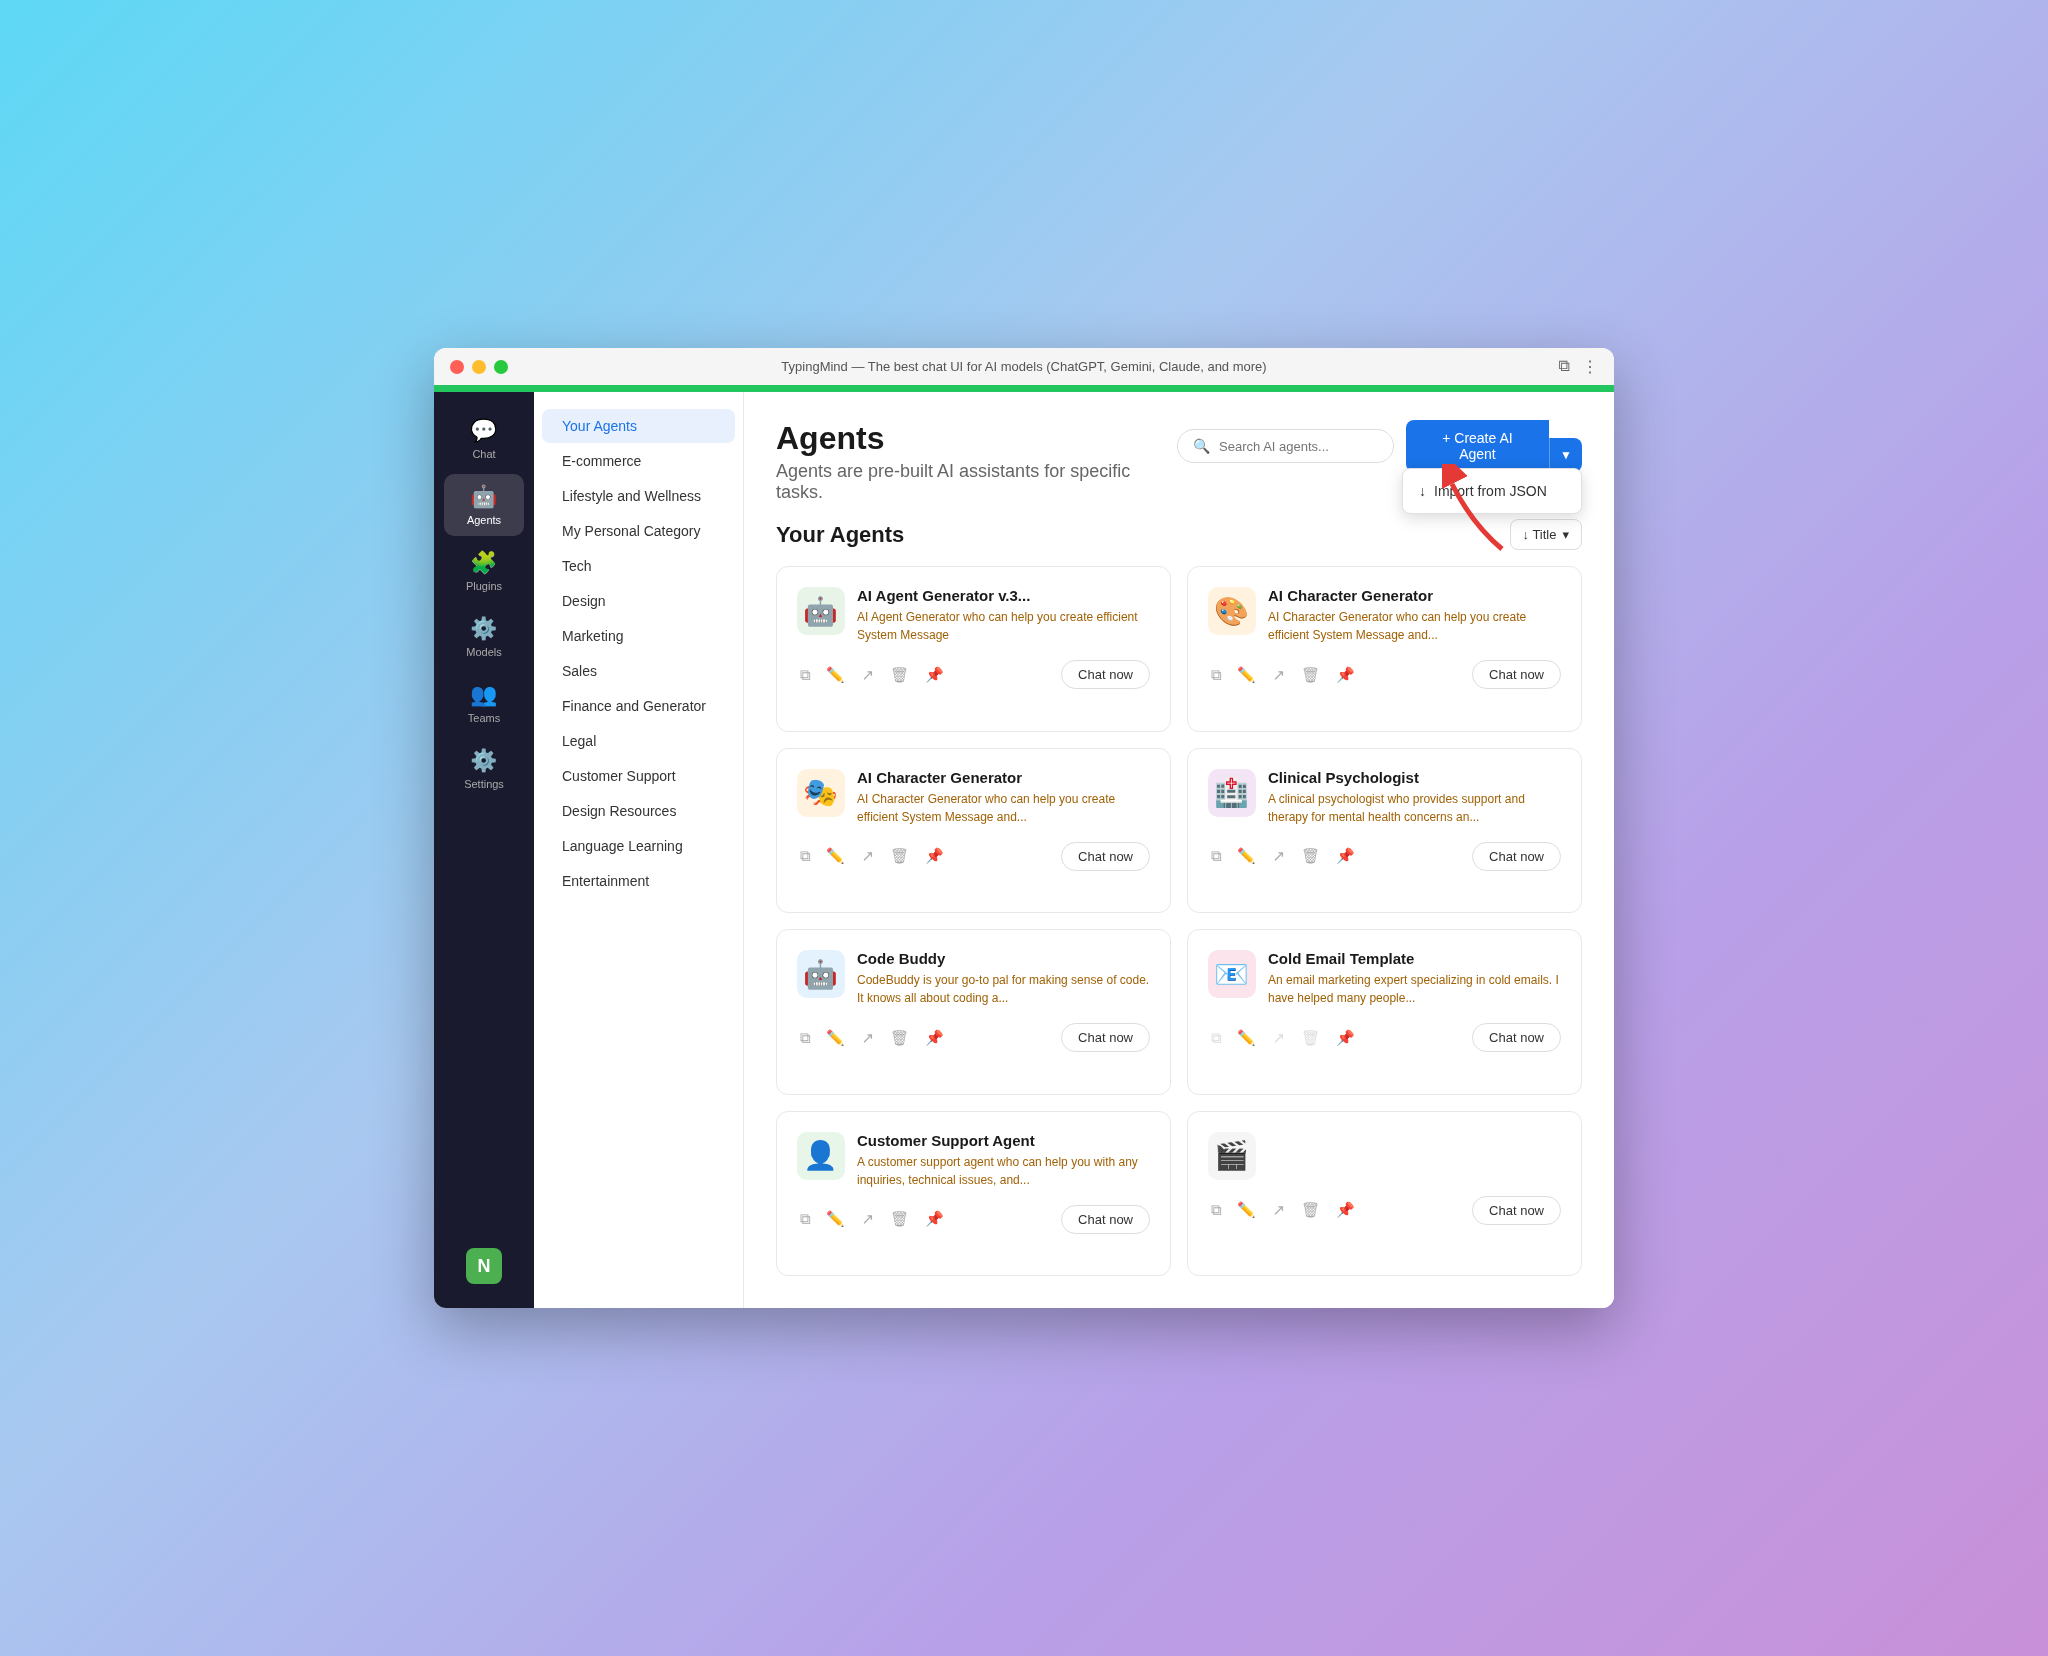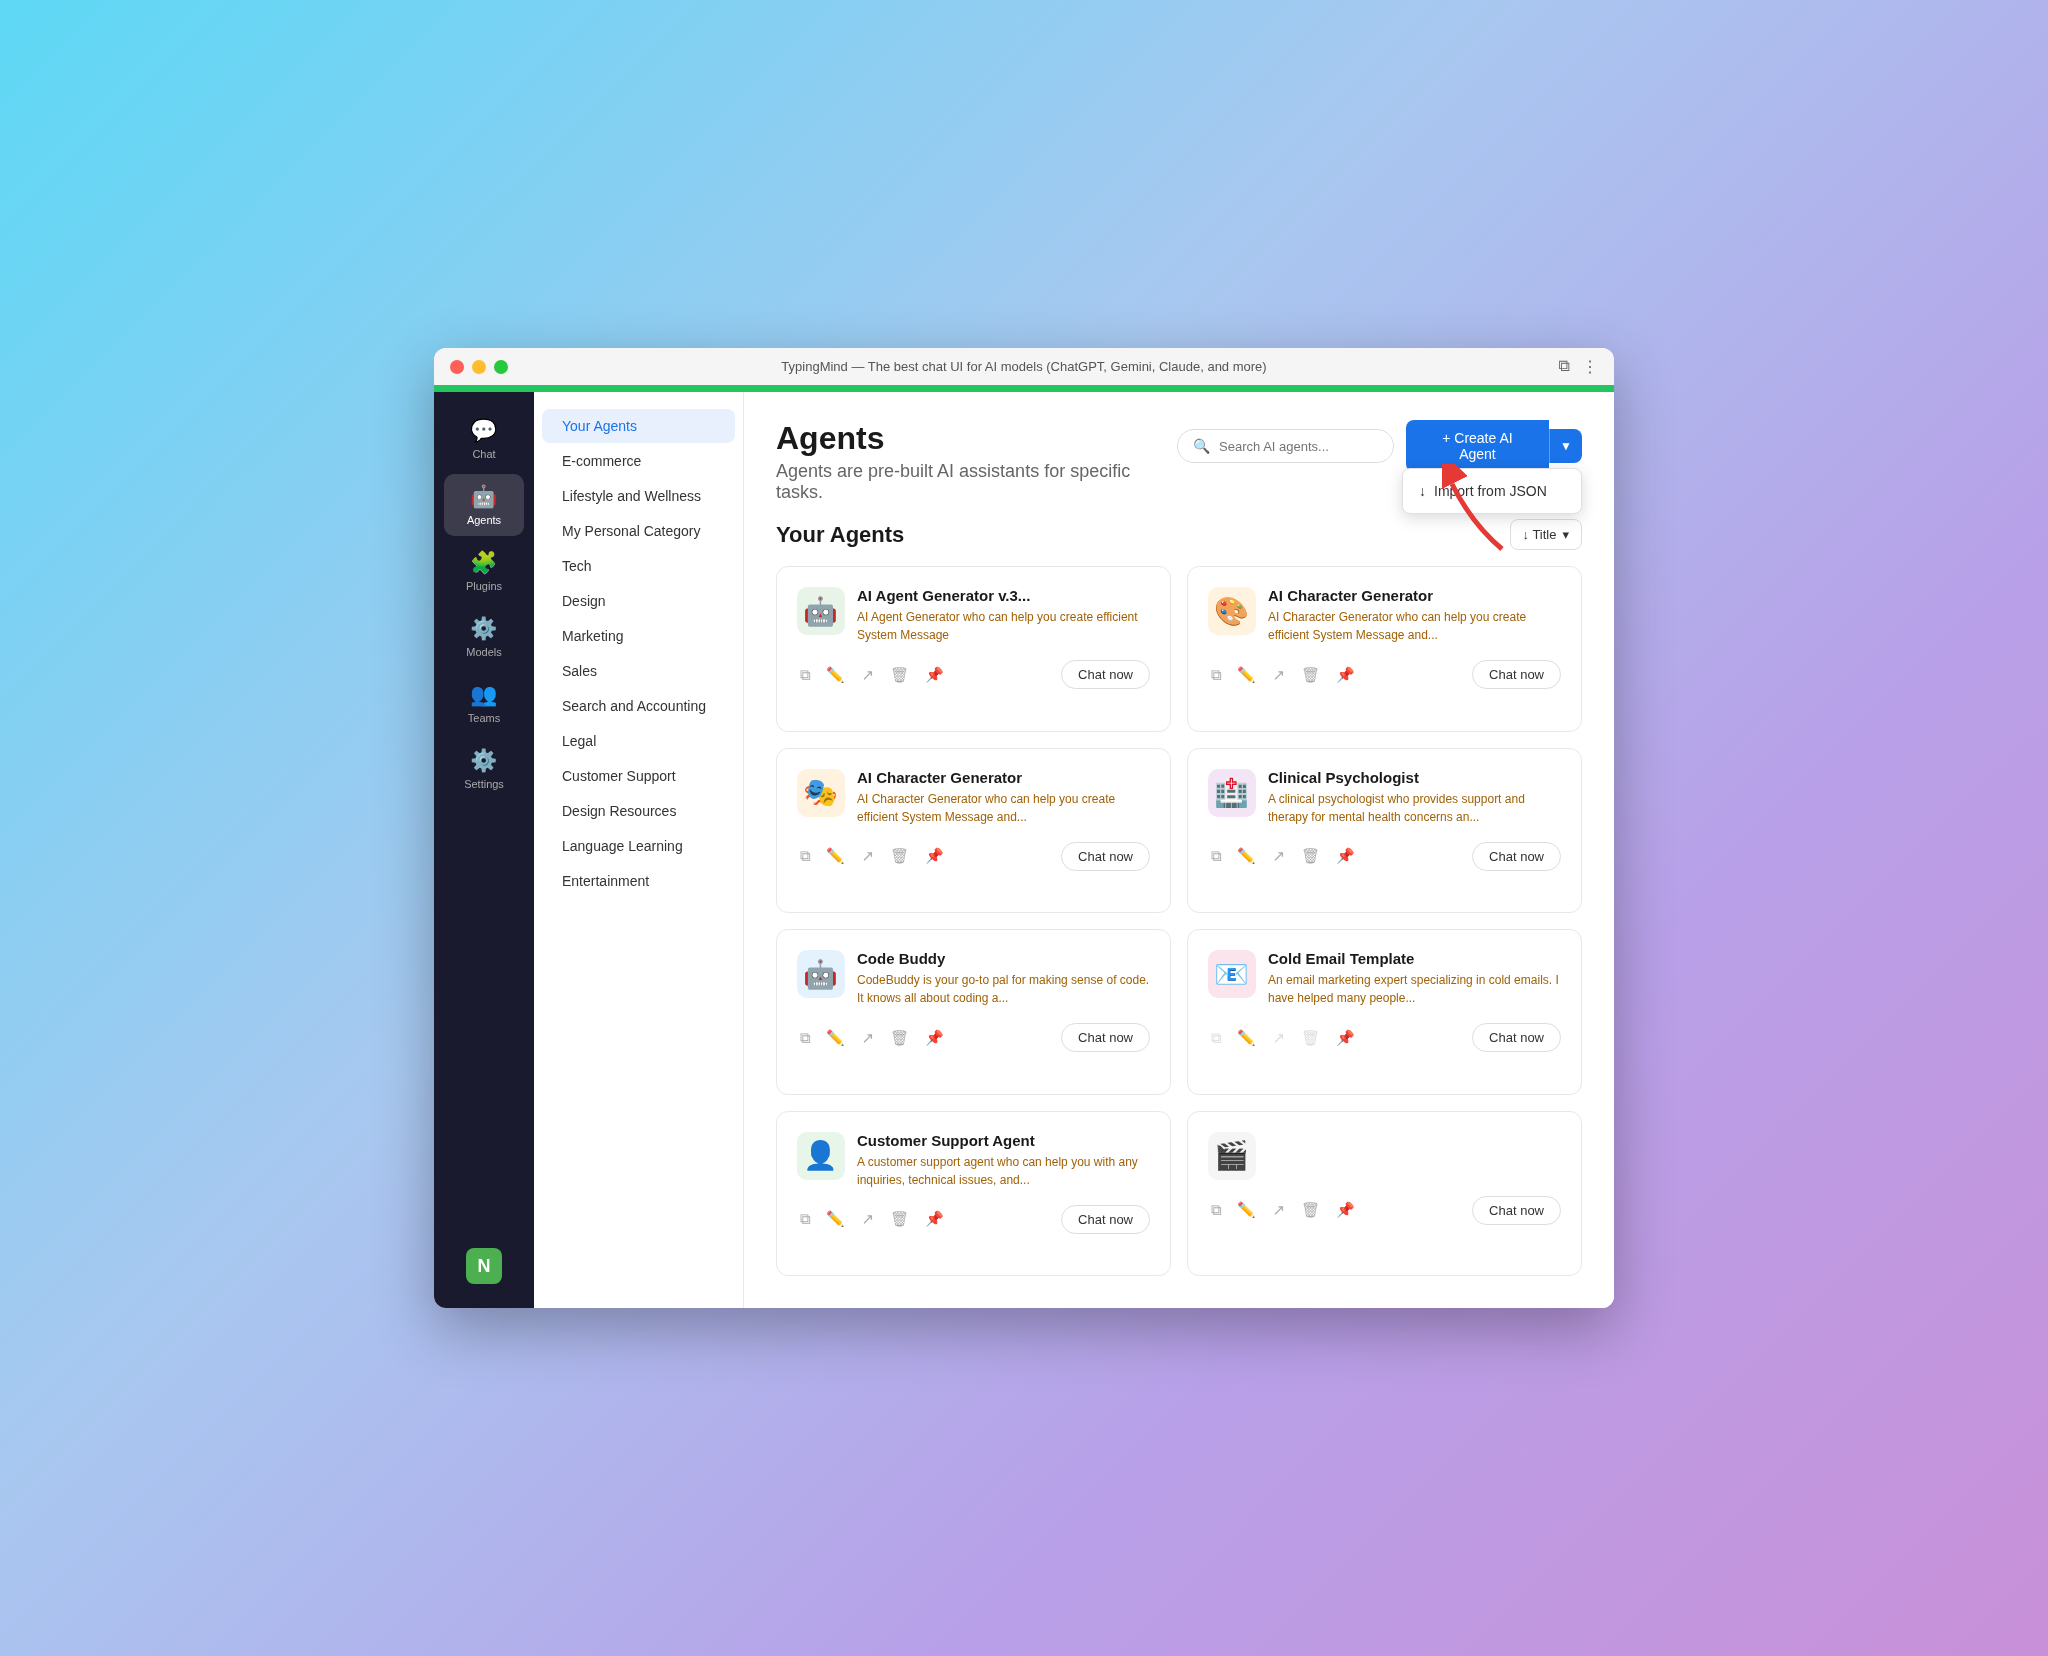--- a/index.html
+++ b/index.html
@@ -174,21 +174,21 @@
     .search-input {
       border: none;
       outline: none;
       font-size: 13px;
       color: #555;
       width: 100%;
       background: transparent;
     }
     .create-btn-group {
       display: flex;
-      align-items: center;
+      align-items: flex-end;
     }
     .create-btn {
       background: #1a73e8;
       color: #fff;
       border: none;
       padding: 10px 18px;
       font-size: 14px;
       font-weight: 500;
       cursor: pointer;
       border-radius: 8px 0 0 8px;
@@ -383,21 +383,21 @@
 
     <div class="left-nav">
       <div class="left-nav-item active">Your Agents</div>
       <div class="left-nav-item">E-commerce</div>
       <div class="left-nav-item">Lifestyle and Wellness</div>
       <div class="left-nav-item">My Personal Category</div>
       <div class="left-nav-item">Tech</div>
       <div class="left-nav-item">Design</div>
       <div class="left-nav-item">Marketing</div>
       <div class="left-nav-item">Sales</div>
-      <div class="left-nav-item">Search and Accounting</div>
+      <div class="left-nav-item">Finance and Generator</div>
       <div class="left-nav-item">Legal</div>
       <div class="left-nav-item">Customer Support</div>
       <div class="left-nav-item">Design Resources</div>
       <div class="left-nav-item">Language Learning</div>
       <div class="left-nav-item">Entertainment</div>
     </div>
 
     <div class="main-content">
       <div class="main-header">
         <div class="page-title-section">

